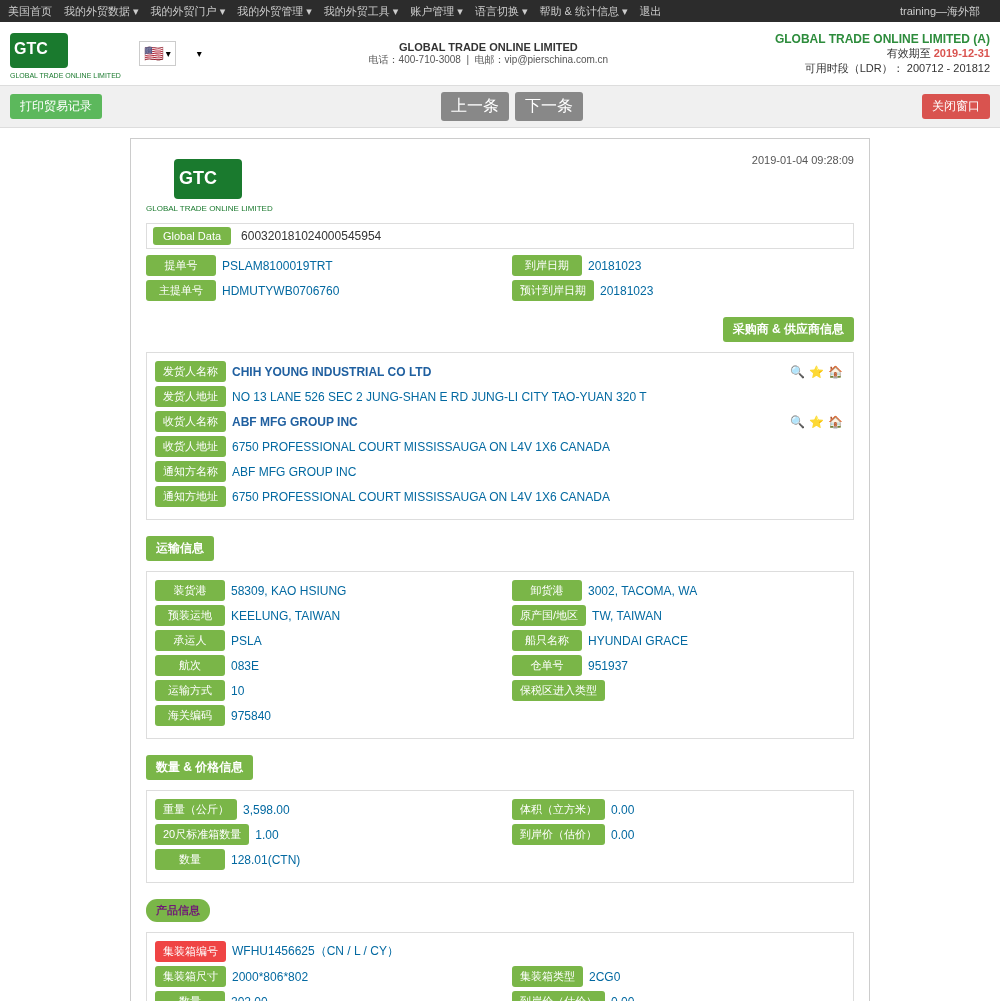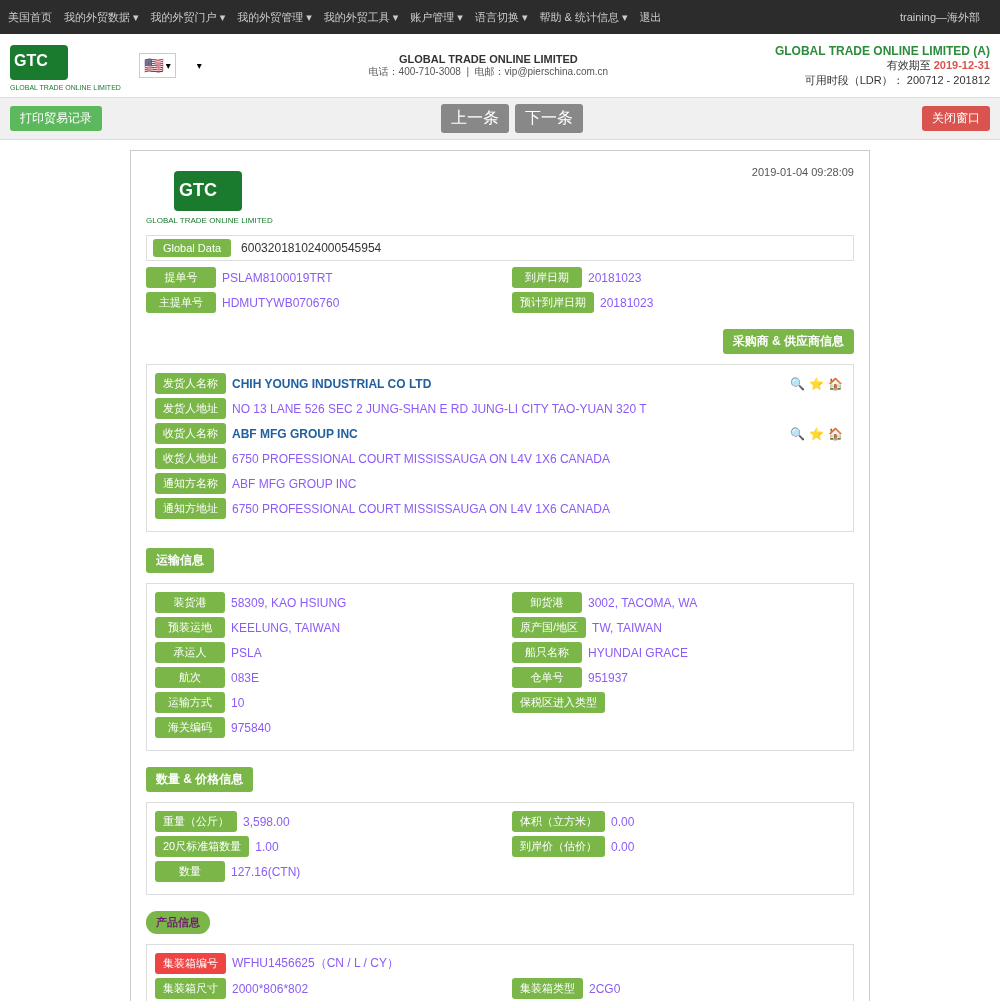--- a/index.html
+++ b/index.html
@@ -1,19 +1,19 @@
 <!DOCTYPE html>
 <html><head>
   <meta charset="utf-8">
   <style>
     * { margin: 0; padding: 0; box-sizing: border-box; }
     body { font-family: Arial, sans-serif; font-size: 12px; background: #e8e8e8; width: 1000px; }
 
     
-    .top-nav { background: #2c2c2c; color: #ccc; display: flex; align-items: center; padding: 0 8px; height: 34px; font-size: 11px; }
+    .top-nav { background: #2c2c2c; color: #ccc; display: flex; align-items: center; padding: 0 8px; height: 22px; font-size: 11px; }
     .top-nav span { margin-right: 12px; cursor: pointer; }
     .top-nav .right { margin-left: auto; }
 
     
     .header { background: #fff; display: flex; align-items: center; padding: 6px 10px; border-bottom: 1px solid #ddd; }
     .logo-area { display: flex; align-items: center; }
     .flag-area { margin: 0 10px; border: 1px solid #ccc; padding: 2px 4px; display: flex; align-items: center; cursor: pointer; }
     .flag { font-size: 16px; }
     .company-info { flex: 1; text-align: center; font-size: 11px; color: #333; }
     .top-right-info { text-align: right; font-size: 11px; color: #333; }
@@ -32,21 +32,21 @@
 
     
     .doc-header { display: flex; justify-content: space-between; align-items: flex-start; margin-bottom: 10px; }
     .doc-logo { display: flex; flex-direction: column; align-items: center; }
     .doc-datetime { font-size: 11px; color: #555; text-align: center; }
 
     
     .field-row { display: flex; align-items: center; margin-bottom: 4px; }
     .field-label { background: #7ab648; color: white; padding: 3px 8px; border-radius: 3px; font-size: 11px; min-width: 70px; text-align: center; margin-right: 6px; white-space: nowrap; }
     .field-label-orange { background: #ef4444; color: white; padding: 3px 8px; border-radius: 3px; font-size: 11px; min-width: 70px; text-align: center; margin-right: 6px; white-space: nowrap; }
-    .field-value { font-size: 12px; color: #8b5cf6; flex: 1; }
+    .field-value { font-size: 12px; color: #0369a1; flex: 1; }
 
     
     .global-data-row { display: flex; align-items: center; margin-bottom: 6px; border: 1px solid #ddd; padding: 3px 6px; }
     .global-data-label { background: #7ab648; color: white; padding: 3px 10px; border-radius: 3px; font-size: 11px; margin-right: 10px; }
     .global-data-value { font-size: 12px; color: #333; }
 
     
     .field-row-2col { display: flex; margin-bottom: 4px; gap: 24px; }
     .field-col { display: flex; align-items: center; flex: 1; }
 
@@ -303,21 +303,21 @@
             <span class="field-value">1.00</span>
           </div>
           <div class="field-col">
             <span class="field-label">到岸价（估价）</span>
             <span class="field-value">0.00</span>
           </div>
         </div>
 
         <div class="field-row">
           <span class="field-label">数量</span>
-          <span class="field-value">127.16(CTN)</span>
+          <span class="field-value">128.01(CTN)</span>
         </div>
 
       </div>
     </div>
 
     <div>
       <div style="margin: 8px 0 4px 0;">
         <span class="prod-info-header">产品信息</span>
       </div>
       <div class="info-section">

